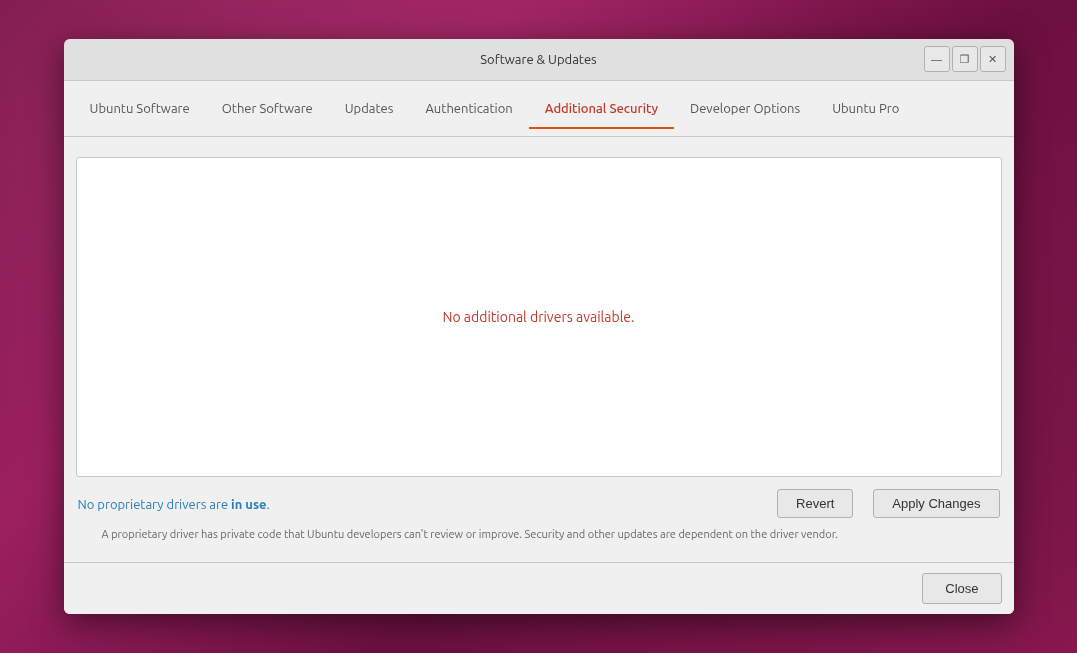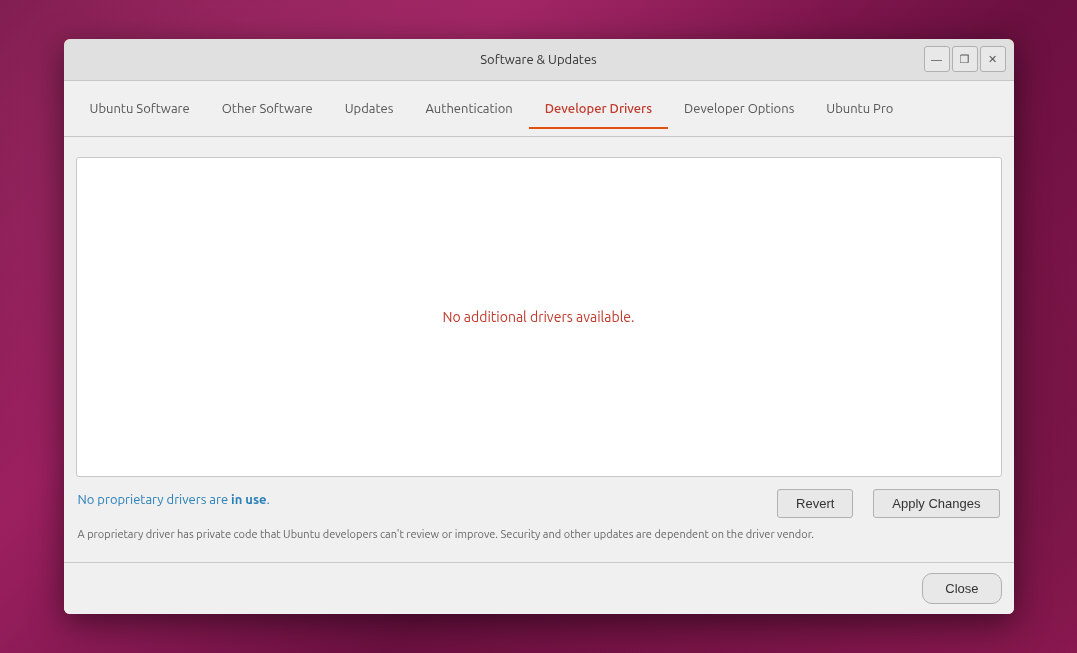--- a/index.html
+++ b/index.html
@@ -124,21 +124,21 @@
       margin-top: 8px;
     }
 
     .no-drivers-text {
       color: #c0392b;
       font-size: 14px;
     }
 
     .status-row {
       display: flex;
-      align-items: flex-start;
+      align-items: center;
       justify-content: space-between;
       margin-bottom: 9px;
       padding: 0 2px;
     }
 
     .status-text {
       font-size: 13px;
       color: #2980b9;
     }
 
@@ -161,35 +161,36 @@
       color: #aaa;
       cursor: default;
     }
 
     .info-text {
       font-size: 11px;
       color: #666;
       line-height: 1.4;
       padding: 0 2px;
       margin-bottom: 8px;
+      margin-left: 24px;
     }
 
     .footer {
       display: flex;
       justify-content: flex-end;
       padding: 10px 12px;
       border-top: 1px solid #c8c8c8;
       background: #f0f0f0;
     }
 
     .btn-close {
       padding: 7px 22px;
       border: 1px solid #b0b0b0;
       background: #e8e8e8;
-      border-radius: 10px;
+      border-radius: 3px;
       font-size: 13px;
       color: #333;
       cursor: pointer;
     }
   </style>
 </head>
 <body>
 
 <div class="window">
 
@@ -217,21 +218,21 @@
       <div class="tab">
         <span>Other Software</span>
       </div>
       <div class="tab">
         <span>Updates</span>
       </div>
       <div class="tab">
         <span>Authentication</span>
       </div>
       <div class="tab active">
-        <span>Developer Drivers</span>
+        <span>Additional Security</span>
       </div>
       <div class="tab">
         <span>Developer Options</span>
       </div>
       <div class="tab">
         <span>Ubuntu Pro</span>
       </div>
     </div>
 
     <div class="main-content">

